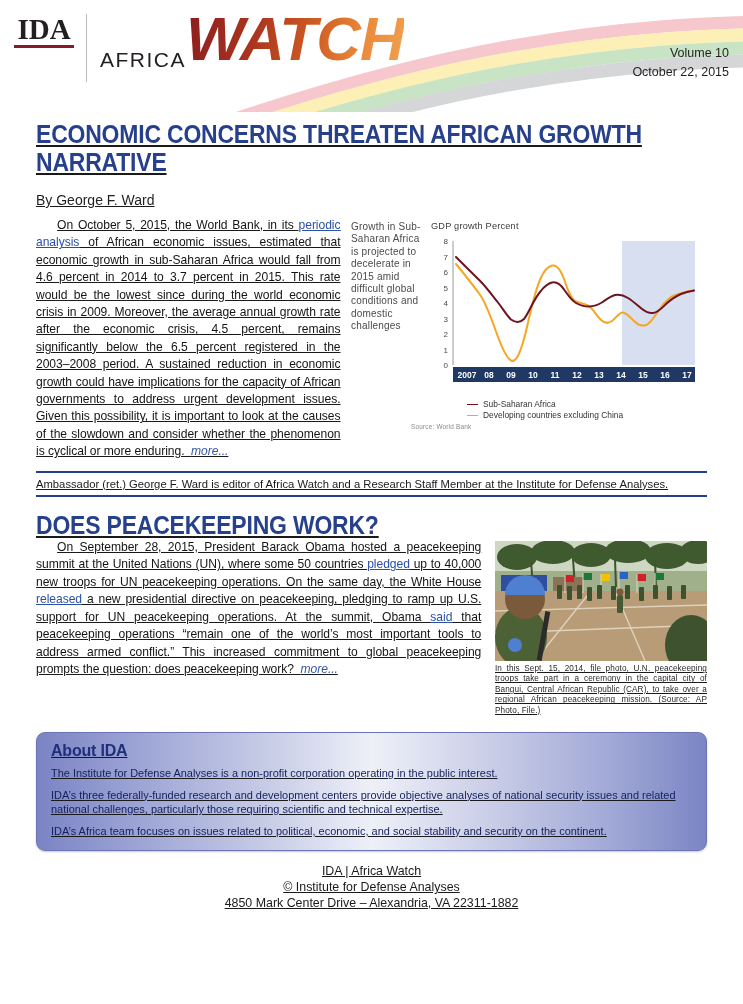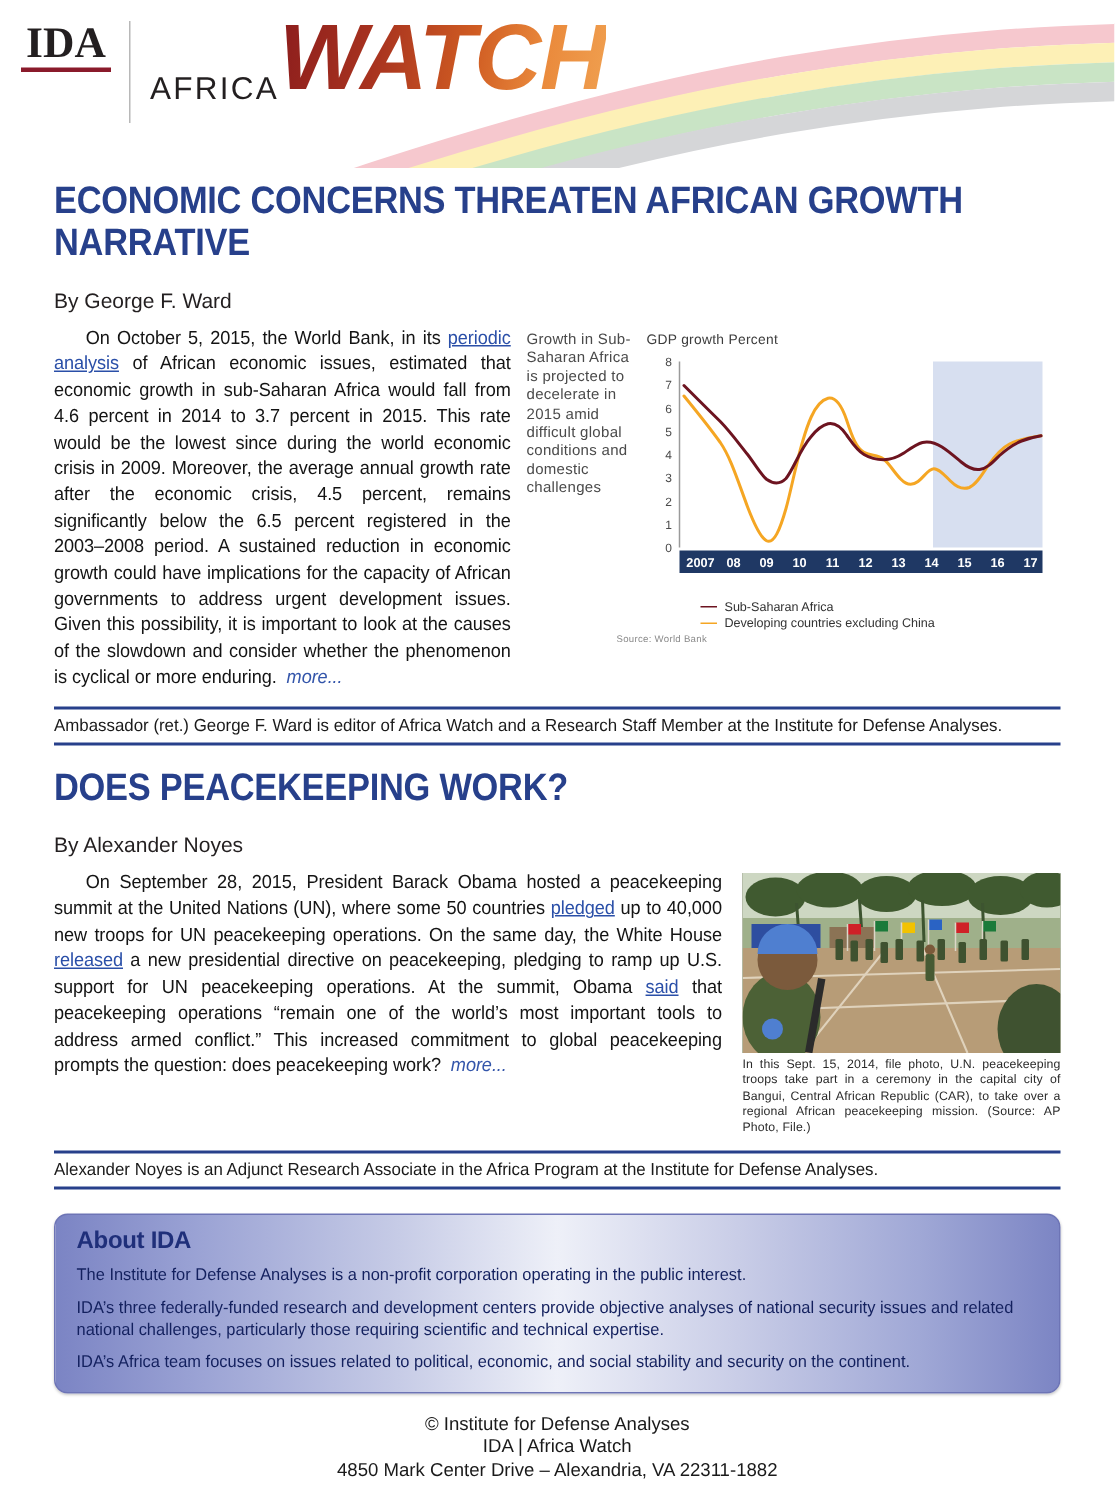--- a/index.html
+++ b/index.html
@@ -2,21 +2,21 @@
 <html><head>
 <meta charset="utf-8">
 <title>IDA Africa Watch</title>
 <style>
   html,body{margin:0;padding:0;}
   body{
     width:743px;height:1004px;background:#ffffff;
     font-family:"Liberation Sans", sans-serif;
     color:#1a1a1a;overflow:hidden;position:relative;
   }
-  .page{position:relative;width:743px;height:1004px;overflow:hidden;}
+  .page{position:relative;width:743px;height:1004px;overflow:hidden;text-decoration:underline;}
 
   
   .masthead{position:relative;height:112px;overflow:hidden;}
   .swoosh{position:absolute;left:0;top:0;width:743px;height:230px;pointer-events:none;}
   .logo-block{position:absolute;left:14px;top:14px;display:flex;align-items:flex-start;z-index:4;}
   .ida-mark{display:flex;flex-direction:column;align-items:center;padding-right:12px;}
   .ida-text{font-family:"Liberation Serif", serif;font-weight:bold;font-size:29px;
             letter-spacing:0px;color:#231f20;line-height:30px;}
   .ida-rule{width:60px;height:3px;background:#8a1a2b;margin-top:1px;}
   .divider-v{width:1px;background:#b8b8b8;height:68px;margin:0 11px 0 0;align-self:flex-start;}
@@ -133,20 +133,24 @@
         <div class="ida-text">IDA</div>
         <div class="ida-rule"></div>
       </div>
       <div class="divider-v"></div>
       <div class="wordmark">
         <div class="africa">AFRICA</div>
         <div class="watch">WATCH</div>
       </div>
     </div>
 
+    <div class="issue">
+      <div>Volume 10</div>
+      <div>October 22, 2015</div>
+    </div>
   </div>
 
   <div class="content">
 
     <h1 class="headline">ECONOMIC CONCERNS THREATEN AFRICAN GROWTH NARRATIVE</h1>
     <div class="byline">By George F. Ward</div>
 
     <div class="art1">
       <div class="col-text">
         <p class="body indent"><span>On October 5, 2015, the World Bank, in its </span><a class="ilink" href="#">periodic analysis</a><span> of African economic issues, estimated that economic growth in sub-Saharan Africa would fall from 4.6 percent in 2014 to 3.7 percent in 2015. This rate would be the lowest since during the world economic crisis in 2009. Moreover, the average annual growth rate after the economic crisis, 4.5 percent, remains significantly below the 6.5 percent registered in the 2003–2008 period. A sustained reduction in economic growth could have implications for the capacity of African governments to address urgent development issues. Given this possibility, it is important to look at the causes of the slowdown and consider whether the phenomenon is cyclical or more enduring.&nbsp; </span><a class="more" href="#">more...</a></p>
@@ -227,21 +231,20 @@
   </div>
 
   <div class="rule-block">
     <div class="rule-top"></div>
     <div class="attrib">Ambassador (ret.) George F. Ward is editor of Africa Watch and a Research Staff Member at the Institute for Defense Analyses.</div>
     <div class="rule-bot"></div>
   </div>
 
   <div class="content">
     <h1 class="headline" style="margin-top:14px;">DOES PEACEKEEPING WORK?</h1>
-    <div class="byline">By Alexander Noyes</div>
 
     <div class="art2">
       <div class="col-text2">
         <p class="body indent"><span>On September 28, 2015, President Barack Obama hosted a peacekeeping summit at the United Nations (UN), where some 50 countries </span><a class="ilink" href="#">pledged</a><span> up to 40,000 new troops for UN peacekeeping operations. On the same day, the White House </span><a class="ilink" href="#">released</a><span> a new presidential directive on peacekeeping, pledging to ramp up U.S. support for UN peacekeeping operations. At the summit, Obama </span><a class="ilink" href="#">said</a><span> that peacekeeping operations “remain one of the world’s most important tools to address armed conflict.” This increased commitment to global peacekeeping prompts the question: does peacekeeping work?&nbsp; </span><a class="more" href="#">more...</a></p>
       </div>
 
       <div class="col-photo">
         <div class="photo">
           <svg width="212" height="120" viewBox="0 0 212 120" preserveAspectRatio="none">
             <rect x="0" y="0" width="212" height="120" fill="#9fb08a"></rect>
@@ -318,35 +321,30 @@
             </g>
 
             <ellipse cx="196" cy="104" rx="26" ry="30" fill="#3f5230"></ellipse>
           </svg>
         </div>
         <div class="photocap">In this Sept. 15, 2014, file photo, U.N. peacekeeping troops take part in a ceremony in the capital city of Bangui, Central African Republic (CAR), to take over a regional African peacekeeping mission. (Source: AP Photo, File.)</div>
       </div>
     </div>
   </div>
 
-  <div class="rule-block">
-    <div class="rule-top"></div>
-    <div class="attrib">Alexander Noyes is an Adjunct Research Associate in the Africa Program at the Institute for Defense Analyses.</div>
-    <div class="rule-bot"></div>
-  </div>
 
   <div class="aboutwrap">
     <div class="about">
       <h3>About IDA</h3>
       <p>The Institute for Defense Analyses is a non-profit corporation operating in the public interest.</p>
       <p>IDA’s three federally-funded research and development centers provide objective analyses of national security issues and related national challenges, particularly those requiring scientific and technical expertise.</p>
       <p>IDA’s Africa team focuses on issues related to political, economic, and social stability and security on the continent.</p>
     </div>
   </div>
 
   <div class="footer">
+    <div>IDA | Africa Watch</div>
     <div>© Institute for Defense Analyses</div>
-    <div>IDA | Africa Watch</div>
     <div>4850 Mark Center Drive – Alexandria, VA 22311-1882</div>
 
   </div>
 
 </div>
 
 </body></html>

